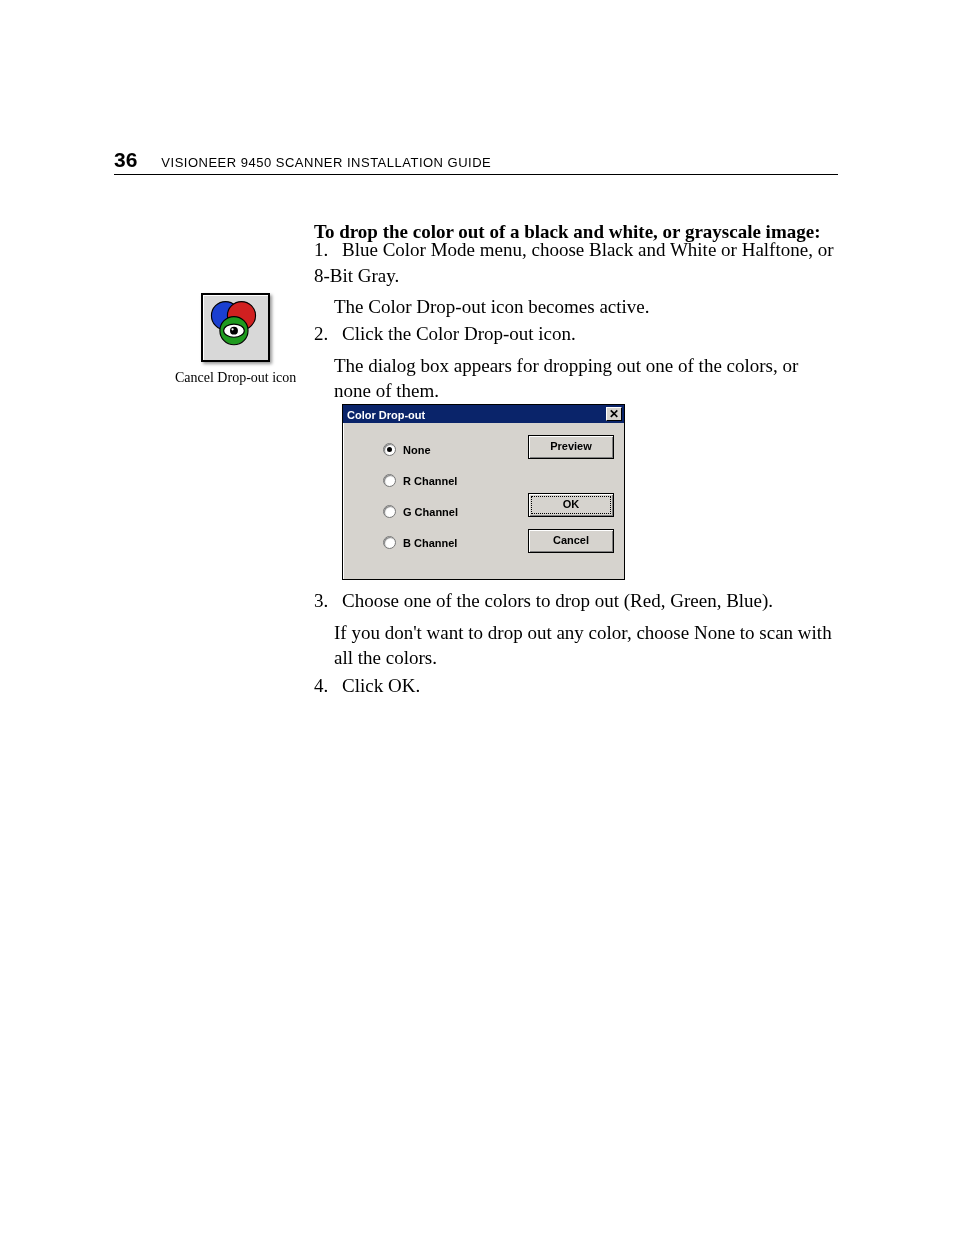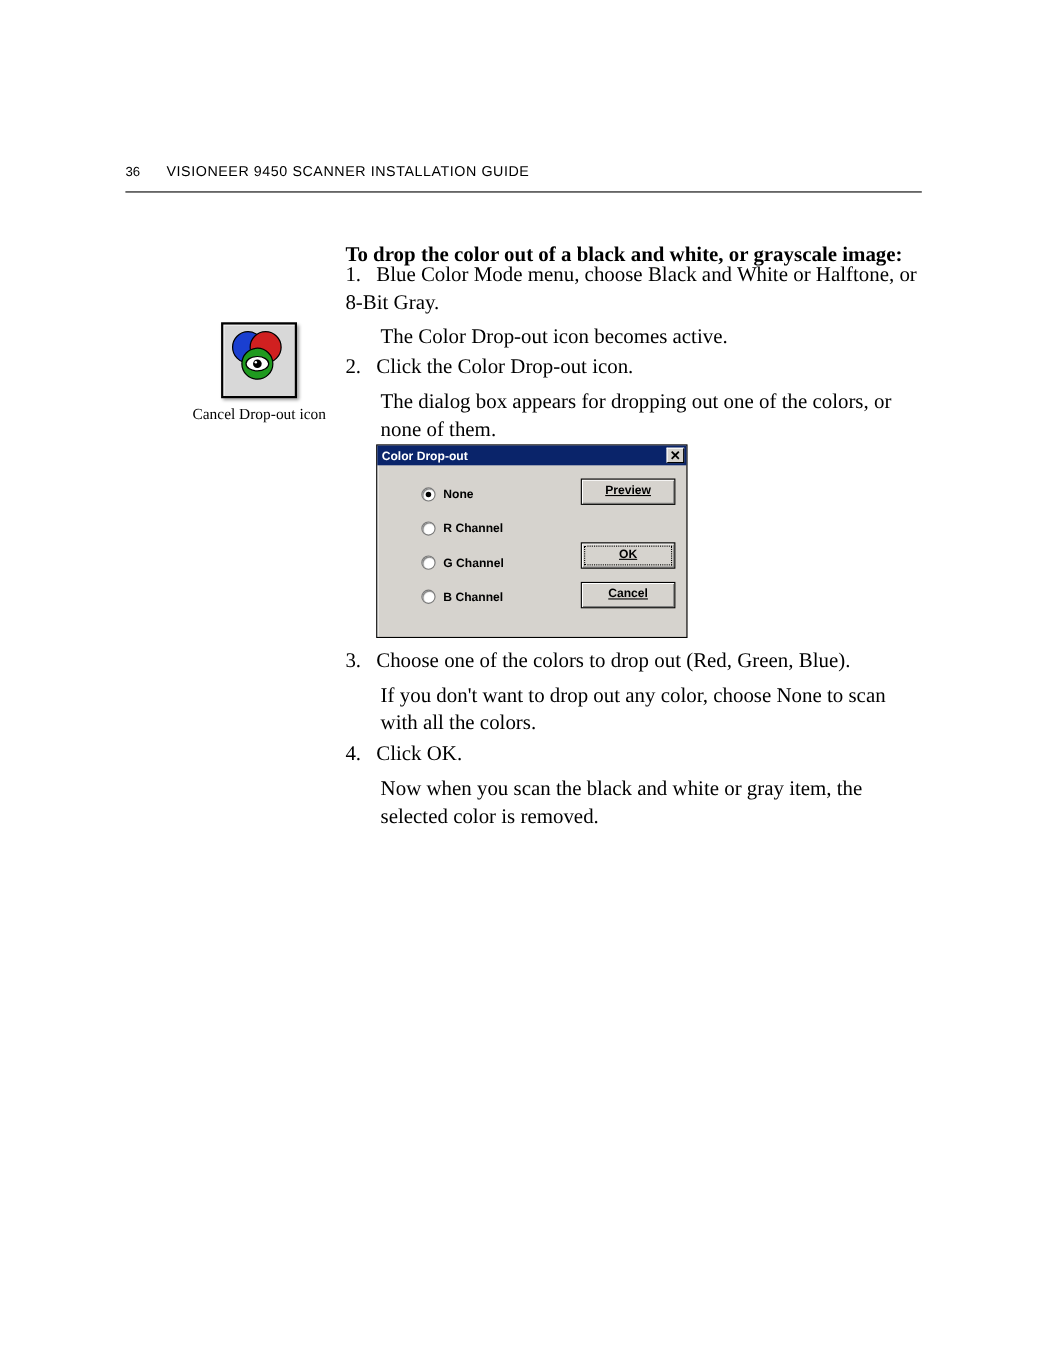--- a/index.html
+++ b/index.html
@@ -18,22 +18,22 @@
   .header-row {
     position: absolute;
     top: 148px;
     left: 114px;
     width: 720px;
     display: flex;
     align-items: baseline;
     font-family: Arial, Helvetica, sans-serif;
   }
   .page-number {
-    font-weight: normal;
-    font-size: 12px;
+    font-weight: bold;
+    font-size: 21px;
     margin-right: 24px;
   }
   .header-text {
     font-size: 13px;
     letter-spacing: 0.5px;
   }
   .header-rule {
     position: absolute;
     top: 174px;
     left: 114px;
@@ -58,21 +58,21 @@
     position: relative;
   }
   .step .num {
     display: inline-block;
     width: 28px;
   }
   .step .body {
     display: inline;
   }
   .step-para {
-    margin-left: 32px;
+    margin-left: 20px;
     margin-top: 6px;
     font-size: 19px;
     line-height: 1.35;
   }
   .bold { font-weight: normal; }
   .aside {
     position: absolute;
     left: 175px;
     top: 293px;
     width: 120px;
@@ -162,21 +162,20 @@
     width: 5px;
     height: 5px;
     background: #000;
     border-radius: 50%;
   }
   .btn-col {
     width: 86px;
     display: flex;
     flex-direction: column;
     gap: 0;
-    text-decoration: underline;
   }
   .win-btn {
     height: 22px;
     background: #d6d3ce;
     font-size: 11px;
     font-weight: bold;
     text-align: center;
     line-height: 20px;
     border: 1px solid #000;
     box-shadow: inset 1px 1px 0 #fff, inset -1px -1px 0 #808080;
@@ -271,17 +270,16 @@
       <span class="num">3.</span><span class="body">Choose one of the colors to drop out (Red, Green, Blue).</span>
       <div class="step-para">
         <span>If you don't want to drop out any color, choose </span><span class="bold">None</span><span> to scan with all the colors.</span>
       </div>
     </div>
   </div>
 
   <div class="main" style="top:673px">
     <div class="step">
       <span class="num">4.</span><span class="body"><span>Click </span><span class="bold">OK</span><span>.</span></span>
-      <div class="step-para">Now when you scan the black and white or gray item, the selected color is removed.</div>
     </div>
   </div>
 
 </div>
 
 </body></html>

